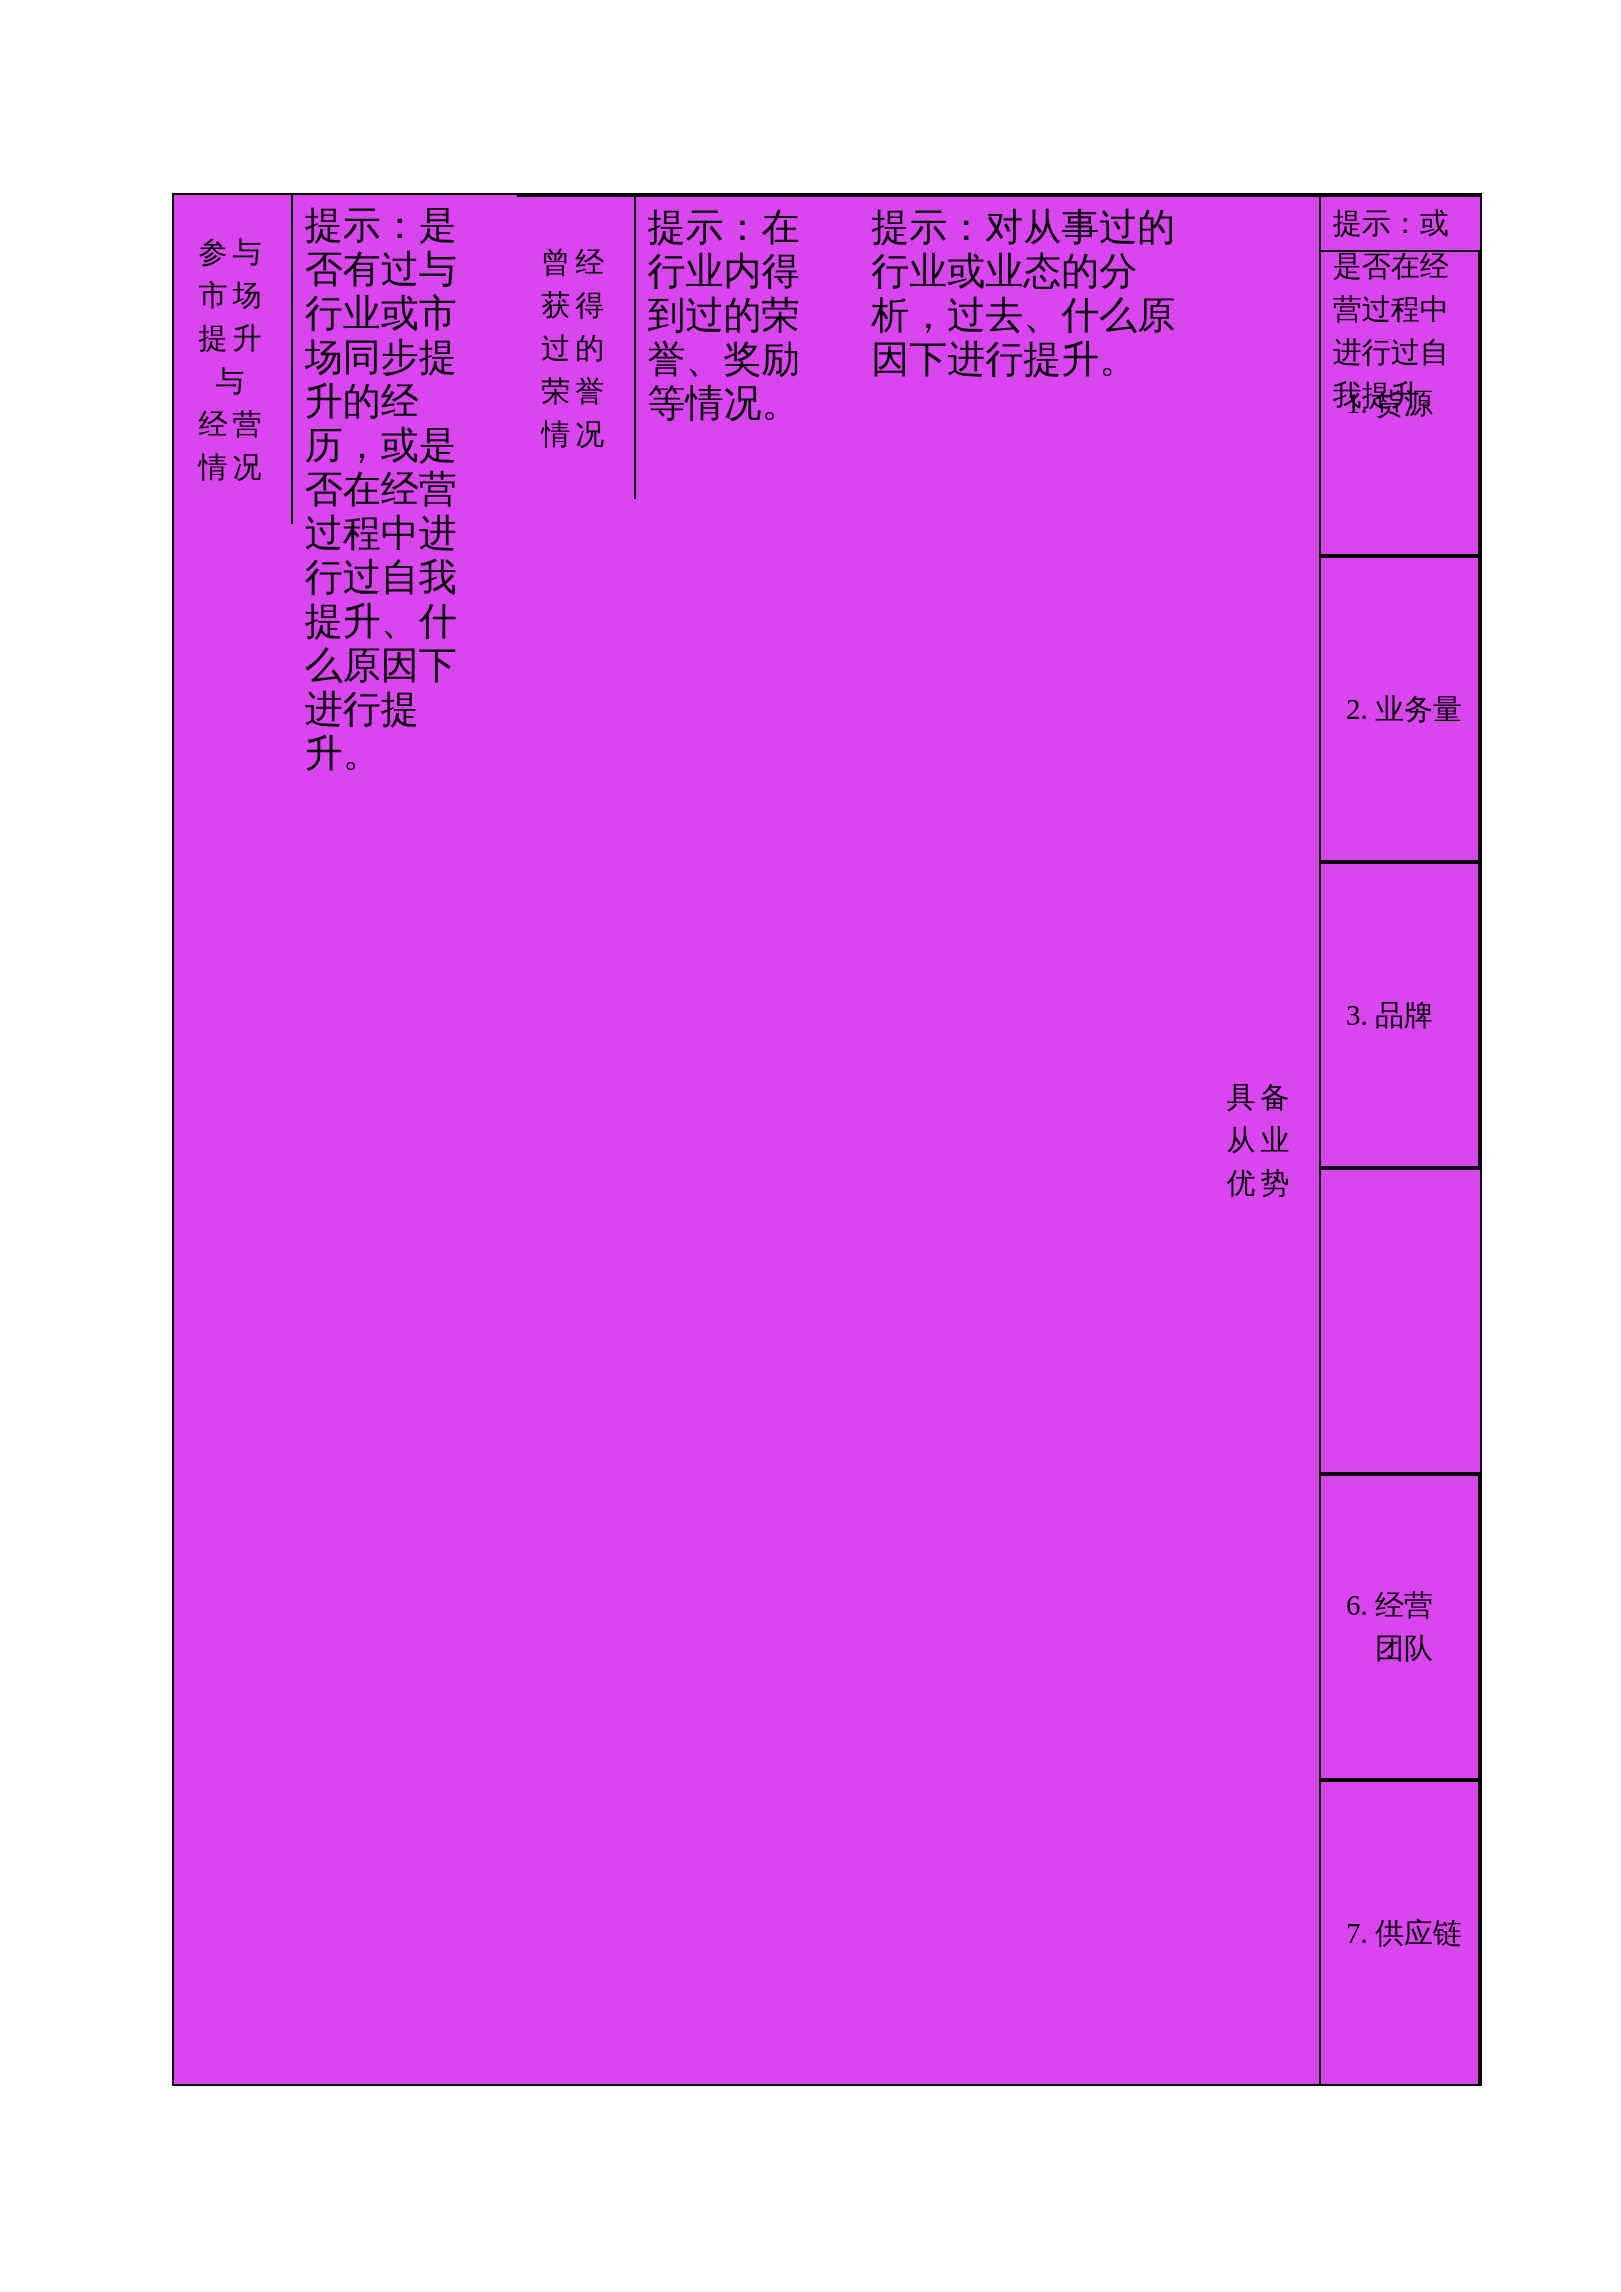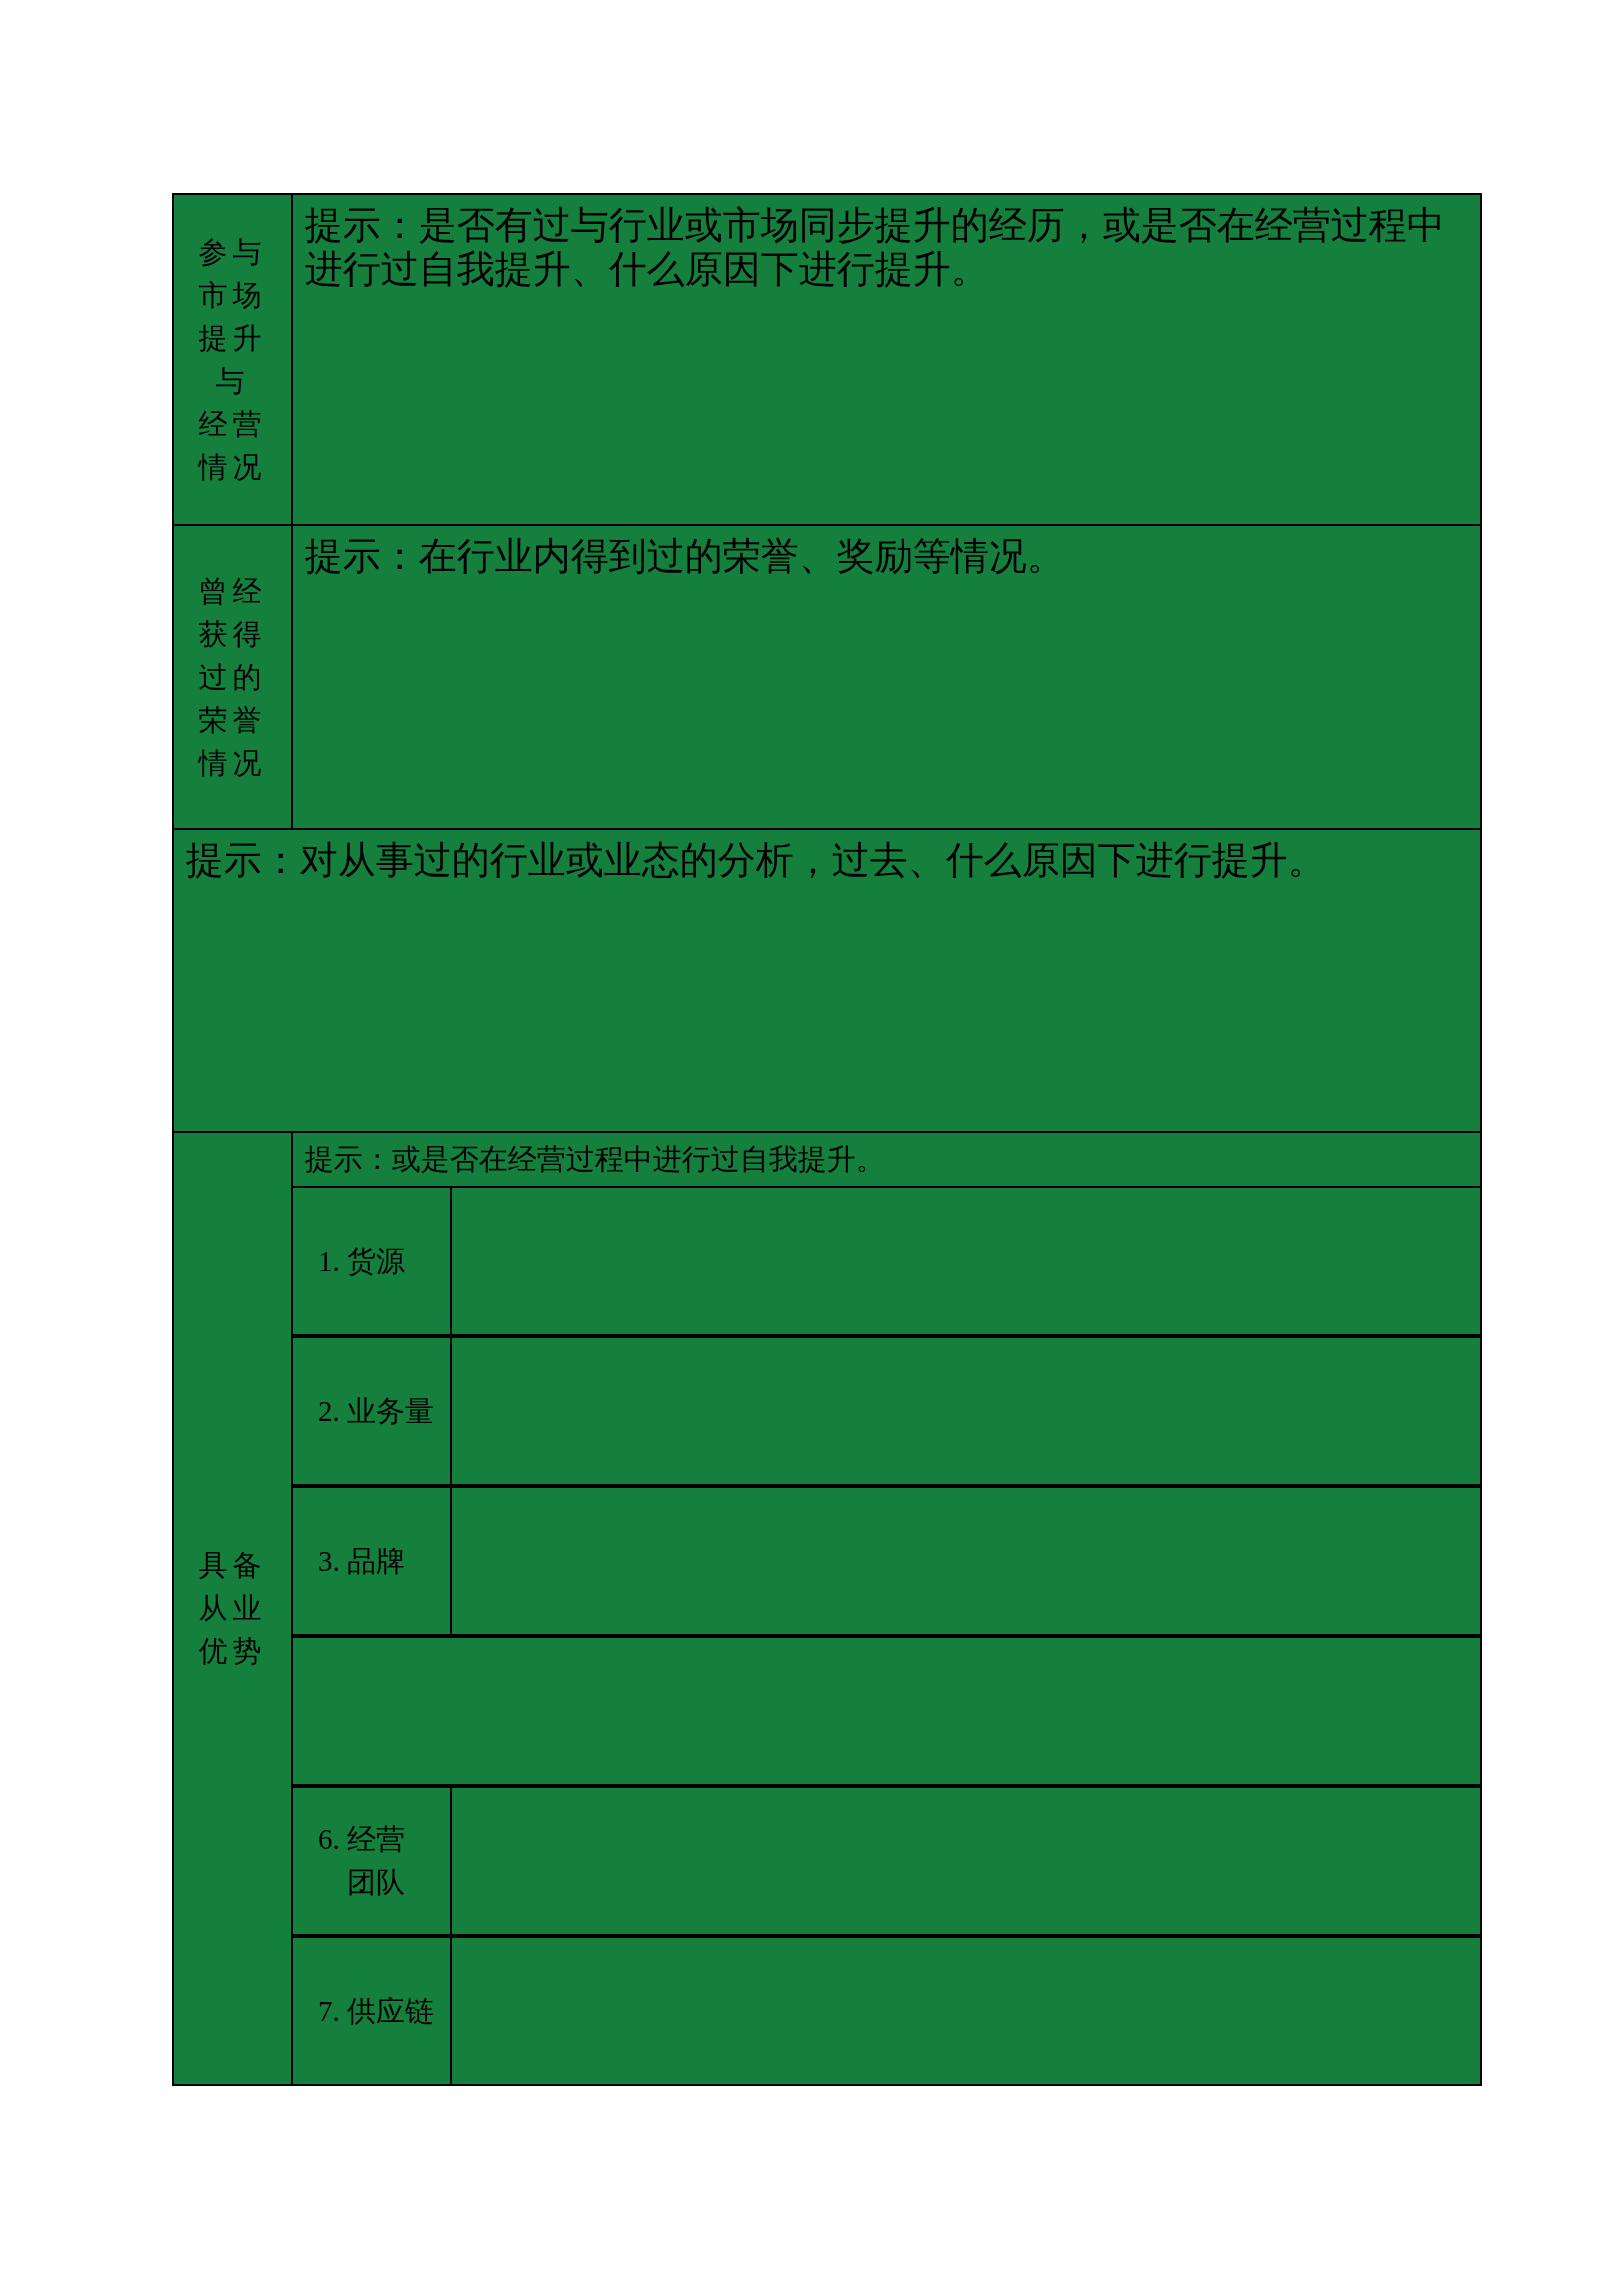--- a/index.html
+++ b/index.html
@@ -9,22 +9,22 @@
     position: relative;
     font-family: "Liberation Serif", "DejaVu Serif", serif;
     color: #000000;
   }
   .form-table {
     position: absolute;
     left: 172px; top: 193px;
     width: 1310px; height: 1893px;
     border: 2px solid #000;
     display: flex;
-    flex-direction: column;
-    background: #15803d;
+    flex-direction: row;
+    background: #d946ef;
   }
   .trow { display: flex; width: 100%; }
   .trow.r1 { height: 329px; }
   .trow.r2 { height: 304px; border-top: 2px solid #000; }
   .trow.r3 { height: 303px; border-top: 2px solid #000; }
   .trow.r4 { flex: 1; border-top: 2px solid #000; }
   .label-cell {
     flex: 0 0 119px; width: 119px;
     border-right: 2px solid #000;
     display: flex; align-items: center; justify-content: center;

